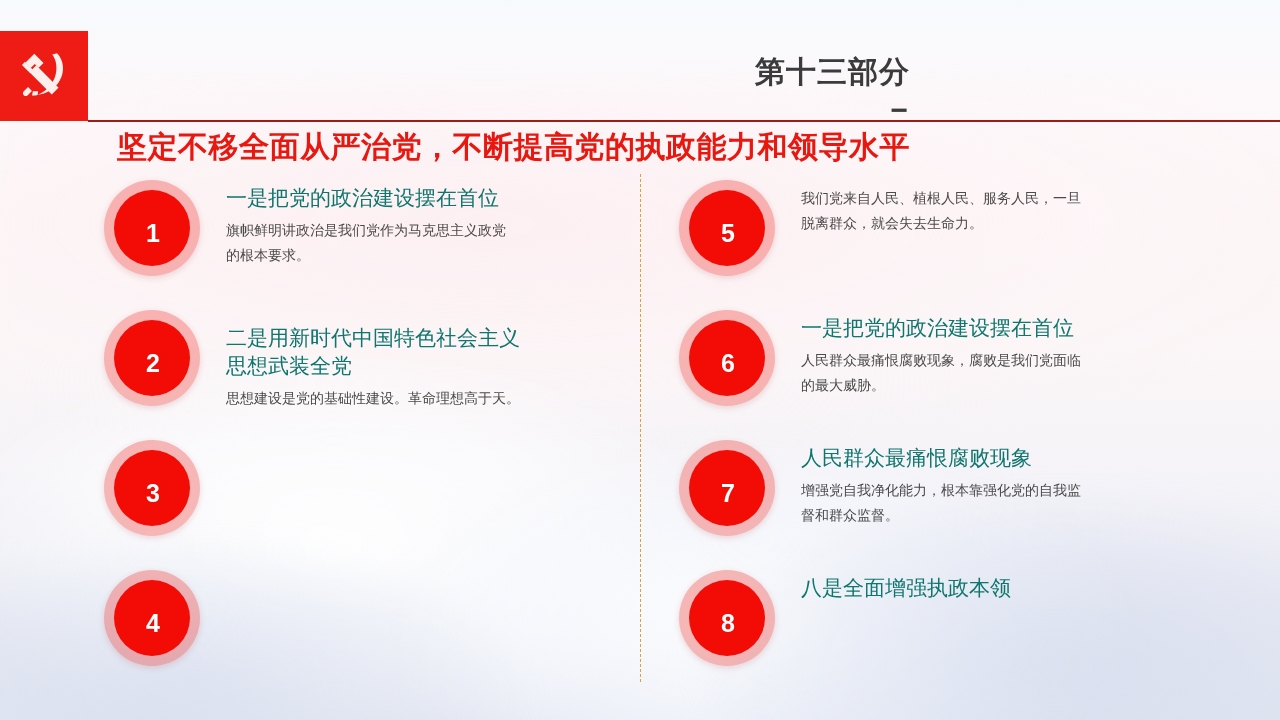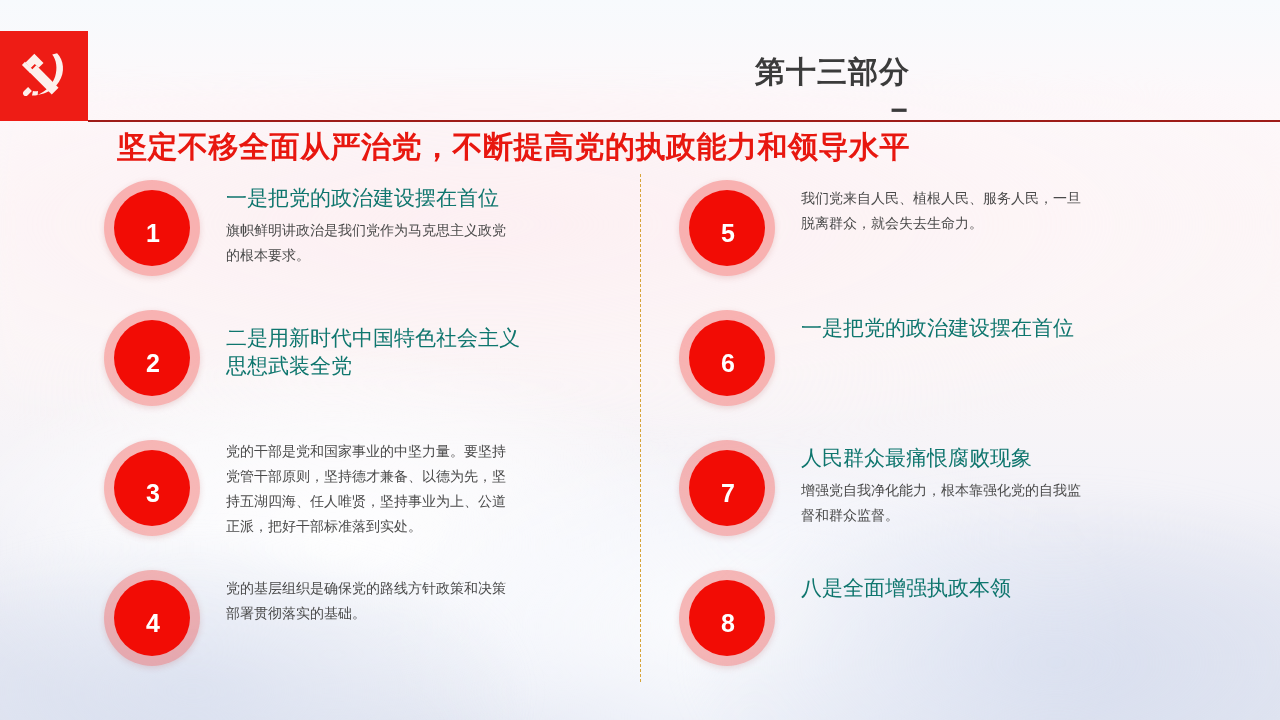--- a/index.html
+++ b/index.html
@@ -292,46 +292,41 @@
 
       <div class="item" style="top:186px;">
         <div class="badge">
           <div class="badge-core">
             <span class="badge-num">2</span>
           </div>
         </div>
         <div class="item-text" style="top:16px;">
           <p class="item-title">二是用新时代中国特色社会主义
 思想武装全党</p>
+          <p class="item-body">思想建设是党的基础性建设。革命理想高于天。</p>
         </div>
       </div>
 
       <div class="item" style="top:316px;">
         <div class="badge">
           <div class="badge-core">
             <span class="badge-num">3</span>
           </div>
         </div>
         <div class="item-text" style="top:-1px;">
-          <p class="item-body">党的干部是党和国家事业的中坚力量。要坚持
-党管干部原则，坚持德才兼备、以德为先，坚
-持五湖四海、任人唯贤，坚持事业为上、公道
-正派，把好干部标准落到实处。</p>
         </div>
       </div>
 
       <div class="item" style="top:446px;">
         <div class="badge">
           <div class="badge-core">
             <span class="badge-num">4</span>
           </div>
         </div>
         <div class="item-text">
-          <p class="item-body">党的基层组织是确保党的路线方针政策和决策
-部署贯彻落实的基础。</p>
         </div>
       </div>
 
     </div>
 
     <div class="col col-right">
 
       <div class="item" style="top:56px;">
         <div class="badge">
           <div class="badge-core">
@@ -345,20 +340,22 @@
       </div>
 
       <div class="item" style="top:186px;">
         <div class="badge">
           <div class="badge-core">
             <span class="badge-num">6</span>
           </div>
         </div>
         <div class="item-text">
           <p class="item-title">一是把党的政治建设摆在首位</p>
+          <p class="item-body">人民群众最痛恨腐败现象，腐败是我们党面临
+的最大威胁。</p>
         </div>
       </div>
 
       <div class="item" style="top:316px;">
         <div class="badge">
           <div class="badge-core">
             <span class="badge-num">7</span>
           </div>
         </div>
         <div class="item-text">

